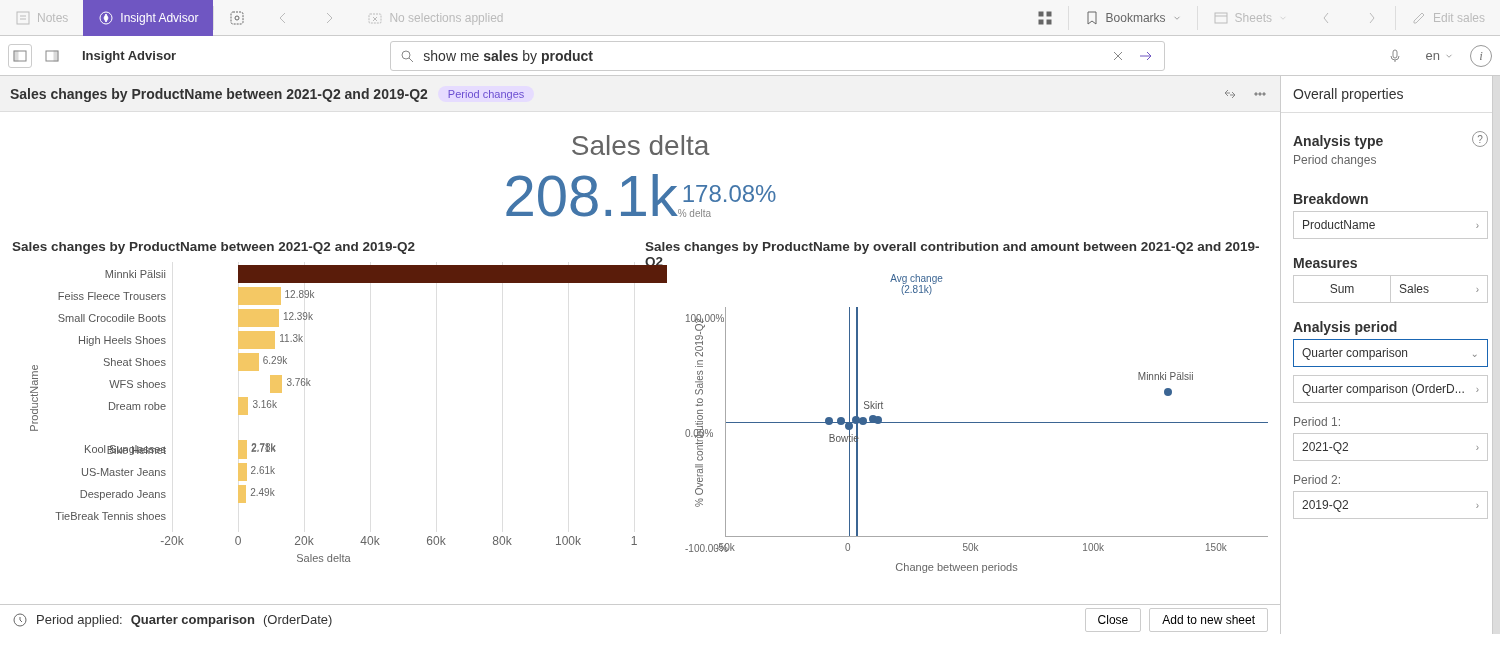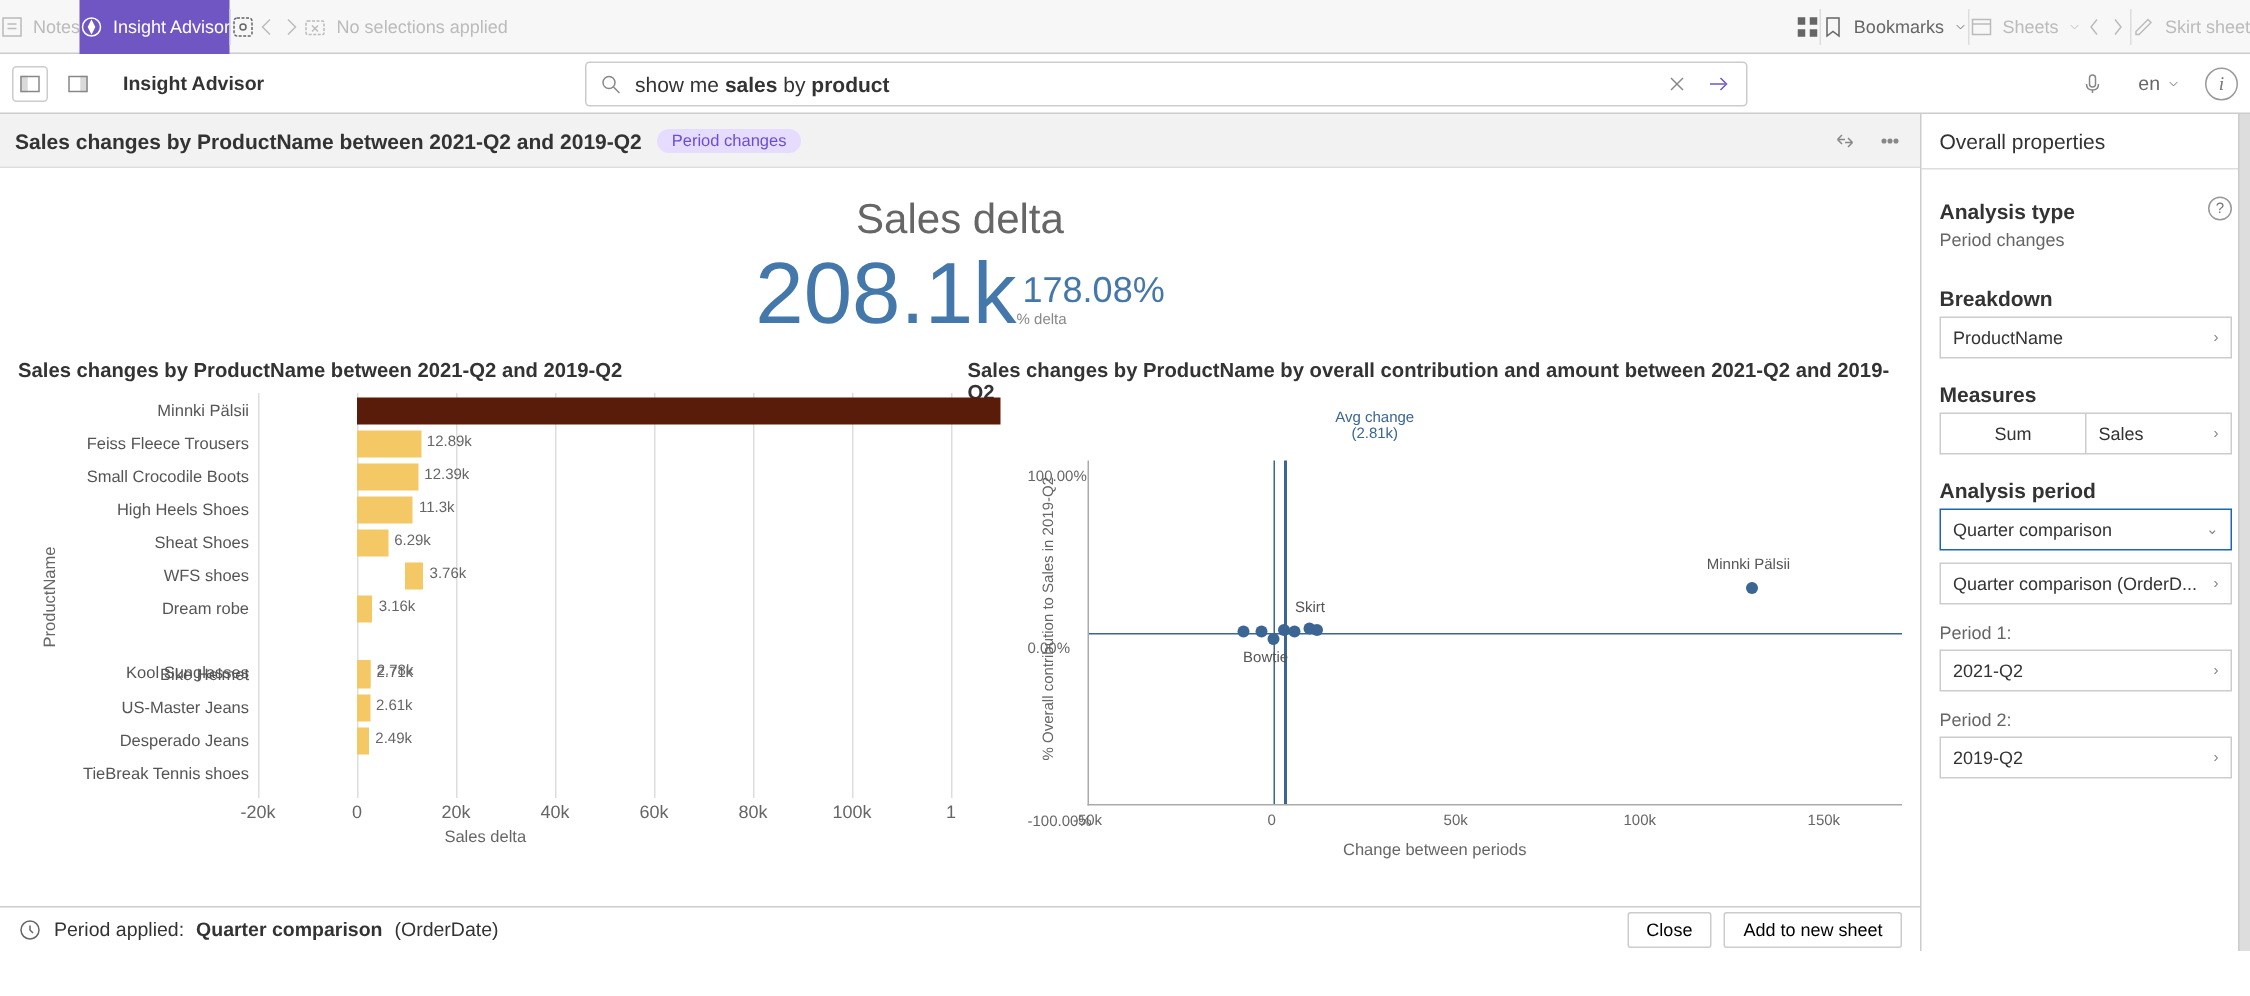--- a/index.html
+++ b/index.html
@@ -1,20 +1,20 @@
 <!DOCTYPE html>
 <html><head>
 <meta charset="utf-8">
 <style>
 * { margin: 0; padding: 0; box-sizing: border-box; font-family: Arial, Helvetica, sans-serif; }
 body { width: 1500px; height: 664px; background: #fff; color: #333; font-size: 13px; overflow: hidden; }
 
 
 .top-toolbar { height: 36px; border-bottom: 1px solid #ccc; display: flex; align-items: center; background: #f7f7f7; }
-.tb-btn { display: flex; align-items: center; gap: 6px; padding: 0 0; height: 36px; color: #666; cursor: pointer; }
+.tb-btn { display: flex; align-items: center; gap: 6px; padding: 0 15px; height: 36px; color: #666; cursor: pointer; }
 .tb-btn.active { background: #6f56c2; color: #fff; }
 .tb-btn.disabled { color: #bbb; }
 .tb-sep { width: 1px; height: 24px; background: #ddd; }
 .tb-spacer { flex: 1; }
 .tb-label { font-size: 12px; }
 .icon { width: 16px; height: 16px; fill: currentColor; stroke: currentColor; }
 
 
 .second-row { height: 40px; border-bottom: 1px solid #ccc; display: flex; align-items: center; padding: 0 8px; gap: 8px; }
 .panel-btn { width: 24px; height: 24px; display: flex; align-items: center; justify-content: center; color: #888; border: 1px solid transparent; }
@@ -169,21 +169,21 @@
   <div class="tb-btn disabled">
       <svg class="icon" viewBox="0 0 16 16">
         <path d="M6 3 L10 8 L6 13" fill="none" stroke="currentColor"></path>
       </svg>
     </div>
   <div class="tb-sep"></div>
   <div class="tb-btn disabled">
     <svg class="icon" viewBox="0 0 16 16">
         <path d="M3 13 L5 13 L13 5 L11 3 L3 11 Z" fill="none" stroke="currentColor"></path>
       </svg>
-    <span class="tb-label">Skirt sheet</span>
+    <span class="tb-label">Edit sales</span>
   </div>
 </div>
 
 <div class="second-row">
   <div class="panel-btn">
       <svg class="icon" viewBox="0 0 16 16">
         <rect x="2" y="3" width="12" height="10" fill="none" stroke="currentColor"></rect>
         <rect x="2" y="3" width="4" height="10" fill="currentColor" opacity="0.3"></rect>
       </svg>
     </div>

